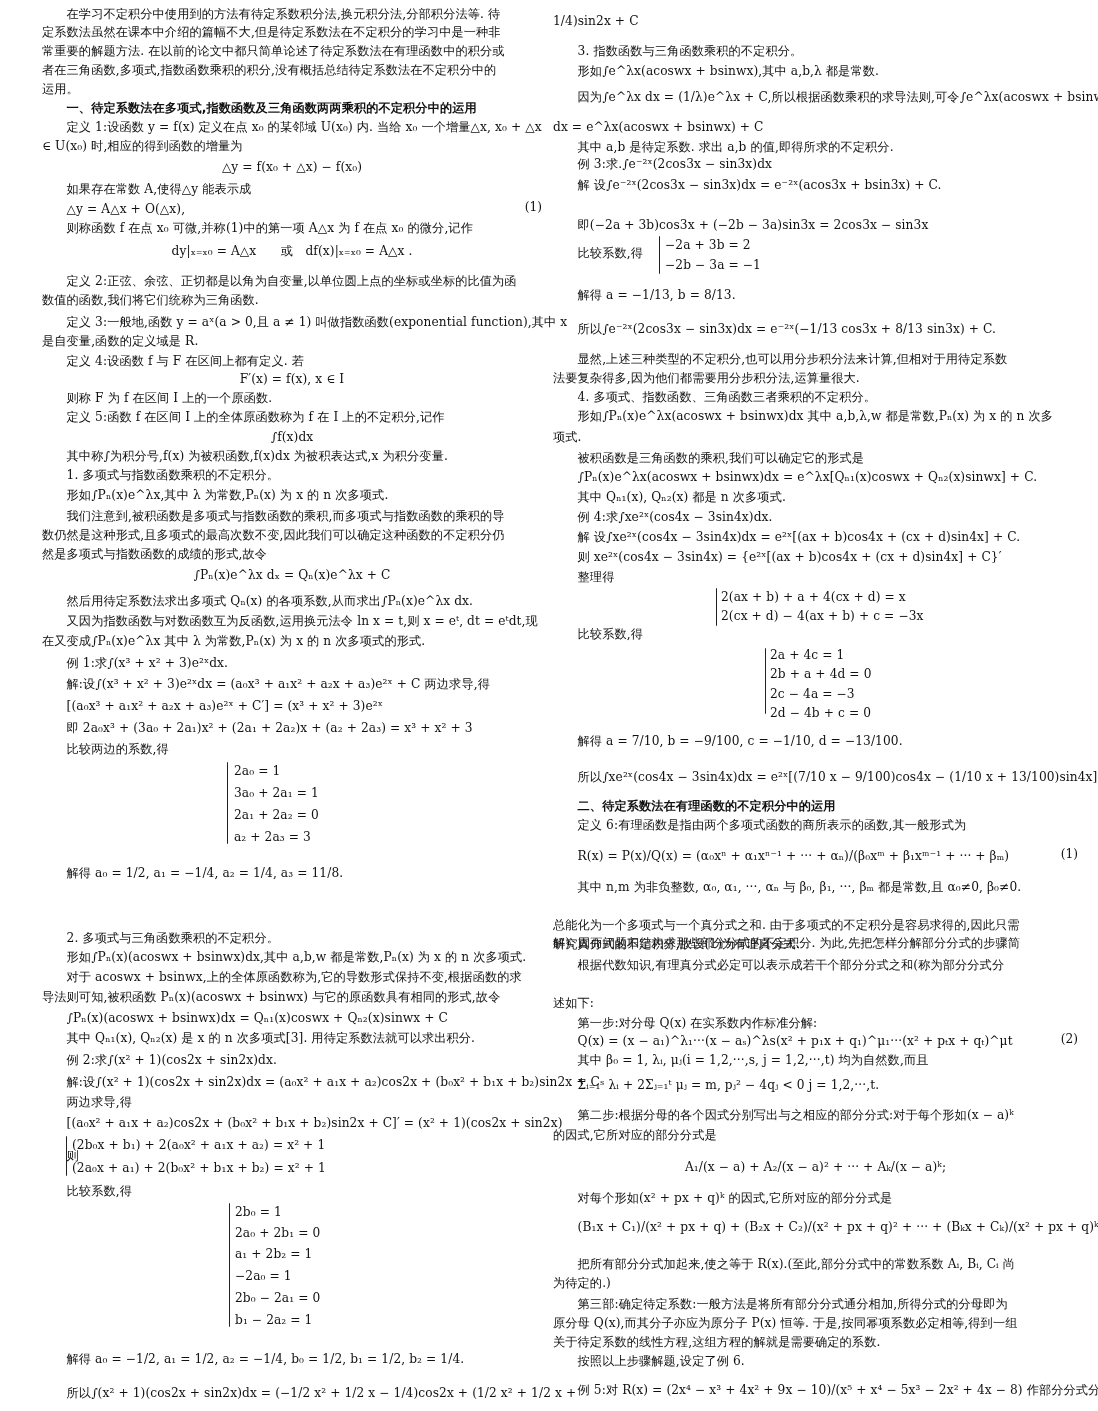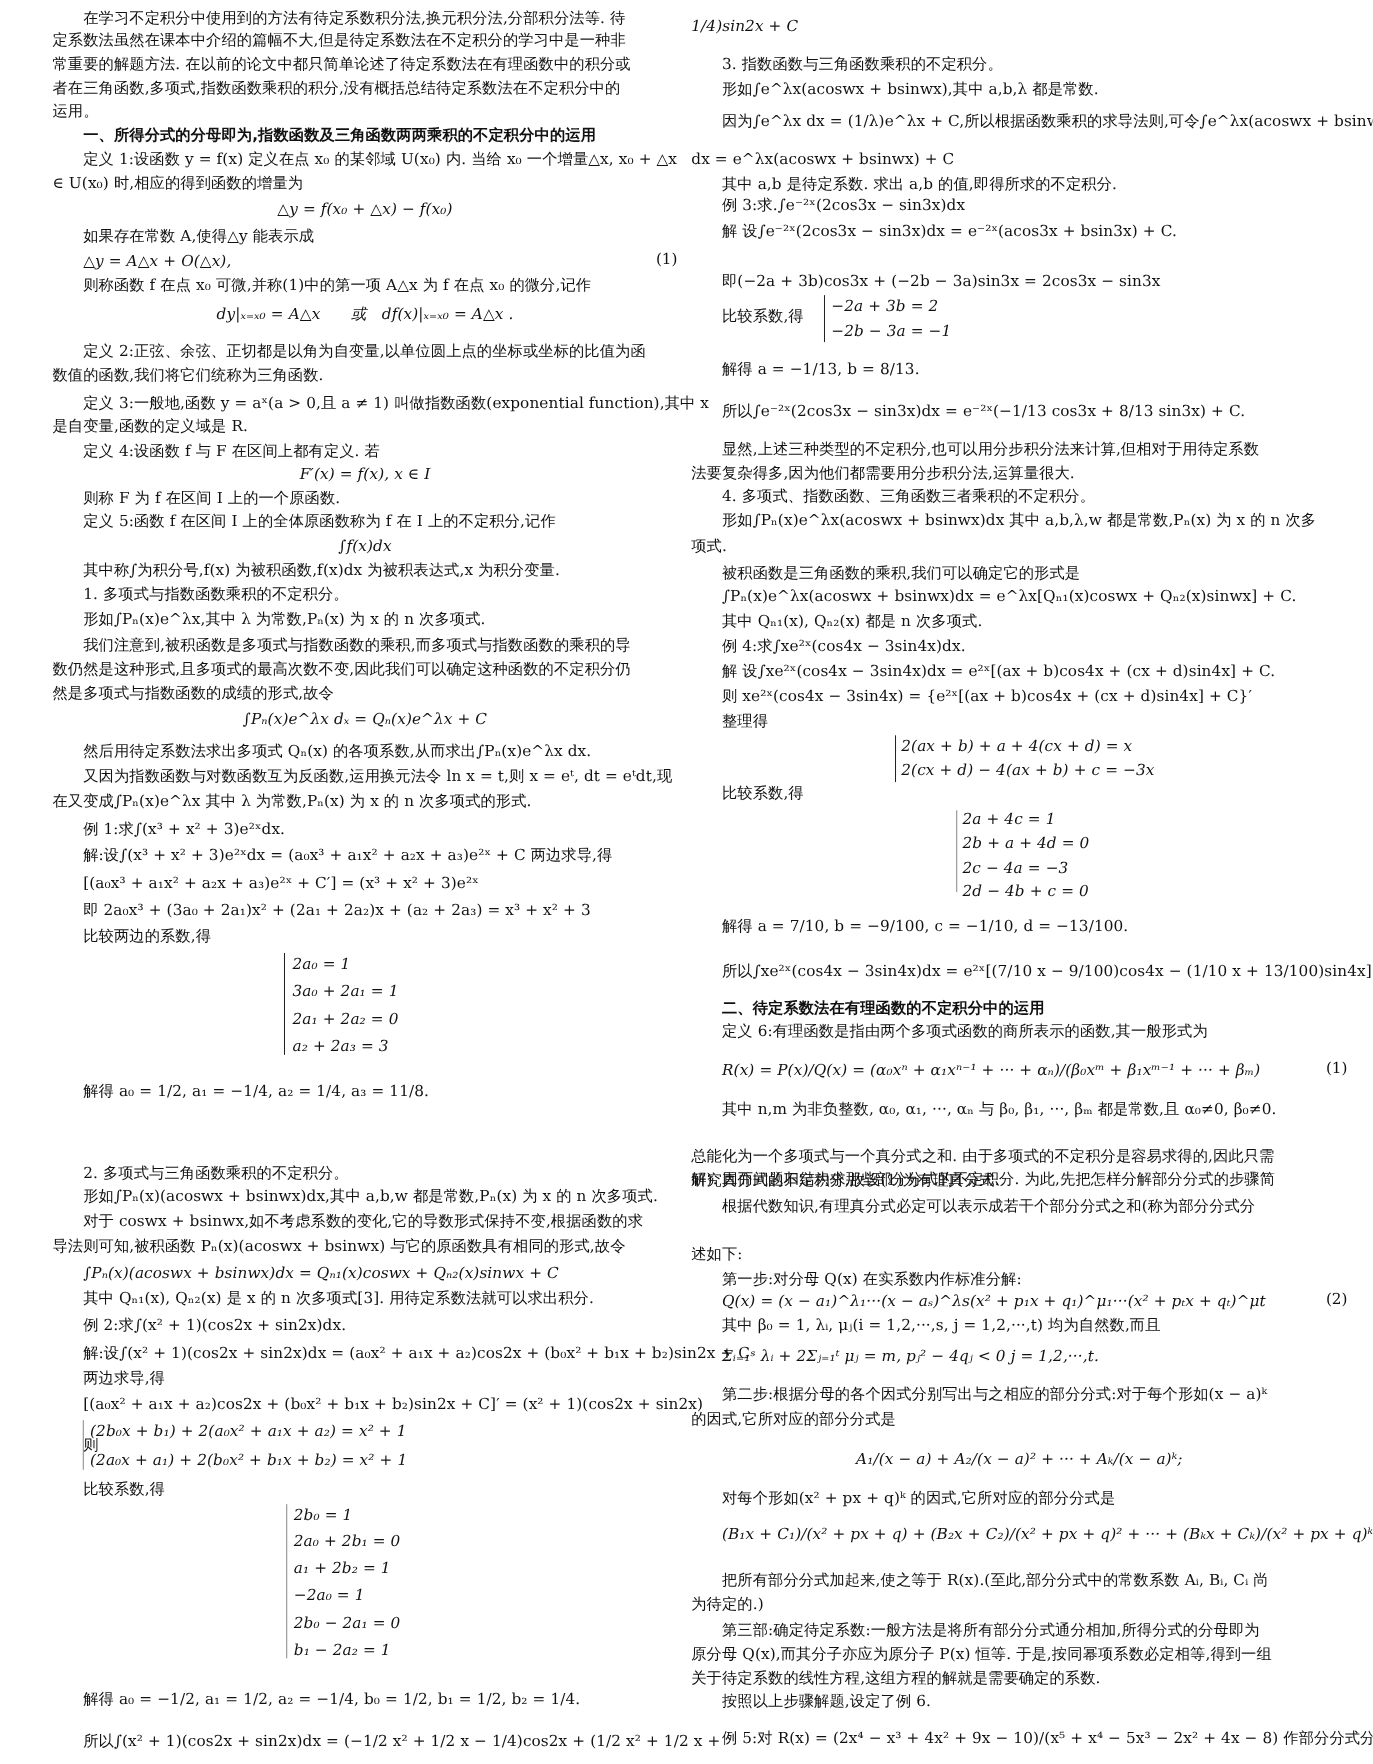--- a/index.html
+++ b/index.html
@@ -6,36 +6,36 @@
   body{width:1098px;height:1411px;position:relative;overflow:hidden;
        font-family:"DejaVu Serif","Liberation Serif",serif;color:#111;}
   .page{position:absolute;left:0;top:0;width:1098px;height:1411px;}
   .col{position:absolute;top:0;height:1411px;}
   .col.left{left:42px;width:500px;}
   .col.right{left:553px;width:525px;}
   .ln{position:absolute;left:0;white-space:nowrap;font-size:12.2px;line-height:18px;letter-spacing:0.1px;}
   .ctr{width:100%;text-align:center;}
   .h{font-family:"DejaVu Sans","Liberation Sans",sans-serif;font-weight:bold;font-size:12.2px;}
   .eqno{position:absolute;right:0;font-size:12.2px;}
-  .math{font-style:italic;}
+  .math{}
   .brace{position:absolute;border-left:1.3px solid #222;border-radius:6px 0 0 6px;}
 </style>
 </head>
 <body>
 
 <div class="page">
 
   <div class="col left">
     <div class="ln" style="top:5px">　　在学习不定积分中使用到的方法有待定系数积分法,换元积分法,分部积分法等. 待</div>
     <div class="ln" style="top:23px">定系数法虽然在课本中介绍的篇幅不大,但是待定系数法在不定积分的学习中是一种非</div>
     <div class="ln" style="top:42px">常重要的解题方法. 在以前的论文中都只简单论述了待定系数法在有理函数中的积分或</div>
     <div class="ln" style="top:61px">者在三角函数,多项式,指数函数乘积的积分,没有概括总结待定系数法在不定积分中的</div>
     <div class="ln" style="top:80px">运用。</div>
 
-    <div class="ln h" style="top:99px">　　一、所得分式的分母即为,指数函数及三角函数两两乘积的不定积分中的运用</div>
+    <div class="ln h" style="top:99px">　　一、待定系数法在多项式,指数函数及三角函数两两乘积的不定积分中的运用</div>
 
     <div class="ln" style="top:118px">　　定义 1:设函数 y = f(x) 定义在点 x₀ 的某邻域 U(x₀) 内. 当给 x₀ 一个增量△x, x₀ + △x</div>
     <div class="ln" style="top:137px">∈ U(x₀) 时,相应的得到函数的增量为</div>
     <div class="ln ctr math" style="top:158px">△y = f(x₀ + △x) − f(x₀)</div>
     <div class="ln" style="top:180px">　　如果存在常数 A,使得△y 能表示成</div>
     <div class="ln math" style="top:200px">　　△y = A△x + O(△x),</div>
     <div class="eqno" style="top:200px">(1)</div>
     <div class="ln" style="top:219px">　　则称函数 f 在点 x₀ 可微,并称(1)中的第一项 A△x 为 f 在点 x₀ 的微分,记作</div>
     <div class="ln ctr math" style="top:242px">dy|ₓ₌ₓ₀ = A△x　　或　df(x)|ₓ₌ₓ₀ = A△x .</div>
 
@@ -67,21 +67,21 @@
     <div class="ln" style="top:740px">　　比较两边的系数,得</div>
     <div class="brace" style="left:185px;top:762px;height:82px"></div>
     <div class="ln math" style="left:192px;top:762px">2a₀ = 1</div>
     <div class="ln math" style="left:192px;top:784px">3a₀ + 2a₁ = 1</div>
     <div class="ln math" style="left:192px;top:806px">2a₁ + 2a₂ = 0</div>
     <div class="ln math" style="left:192px;top:828px">a₂ + 2a₃ = 3</div>
     <div class="ln" style="top:864px">　　解得 a₀ = 1/2, a₁ = −1/4, a₂ = 1/4, a₃ = 11/8.</div>
 
     <div class="ln" style="top:929px">　　2. 多项式与三角函数乘积的不定积分。</div>
     <div class="ln" style="top:948px">　　形如∫Pₙ(x)(acoswx + bsinwx)dx,其中 a,b,w 都是常数,Pₙ(x) 为 x 的 n 次多项式.</div>
-    <div class="ln" style="top:968px">　　对于 coswx + bsinwx,如不考虑系数的变化,它的导数形式保持不变,根据函数的求</div>
+    <div class="ln" style="top:968px">　　对于 acoswx + bsinwx,上的全体原函数称为,它的导数形式保持不变,根据函数的求</div>
     <div class="ln" style="top:988px">导法则可知,被积函数 Pₙ(x)(acoswx + bsinwx) 与它的原函数具有相同的形式,故令</div>
     <div class="ln math" style="top:1009px">　　∫Pₙ(x)(acoswx + bsinwx)dx = Qₙ₁(x)coswx + Qₙ₂(x)sinwx + C</div>
     <div class="ln" style="top:1029px">　　其中 Qₙ₁(x), Qₙ₂(x) 是 x 的 n 次多项式[3]. 用待定系数法就可以求出积分.</div>
 
     <div class="ln" style="top:1051px">　　例 2:求∫(x² + 1)(cos2x + sin2x)dx.</div>
     <div class="ln" style="top:1073px">　　解:设∫(x² + 1)(cos2x + sin2x)dx = (a₀x² + a₁x + a₂)cos2x + (b₀x² + b₁x + b₂)sin2x + C</div>
     <div class="ln" style="top:1093px">　　两边求导,得</div>
     <div class="ln" style="top:1114px">　　[(a₀x² + a₁x + a₂)cos2x + (b₀x² + b₁x + b₂)sin2x + C]′ = (x² + 1)(cos2x + sin2x)</div>
     <div class="ln" style="top:1147px">　　则</div>
     <div class="brace" style="left:24px;top:1136px;height:40px"></div>

